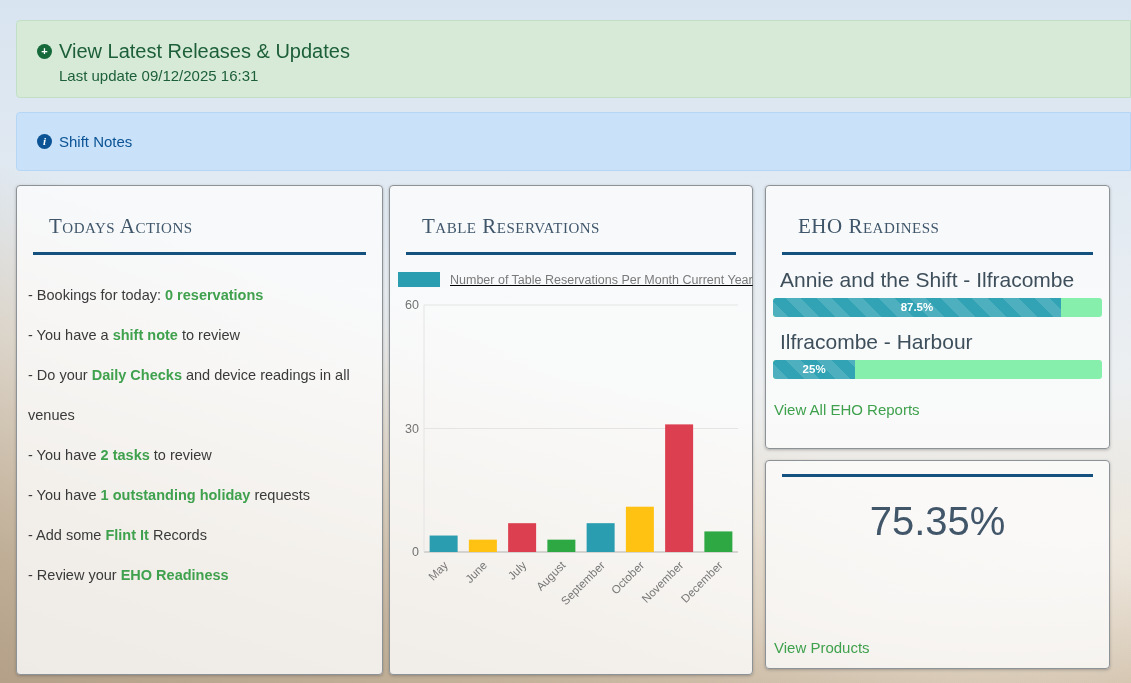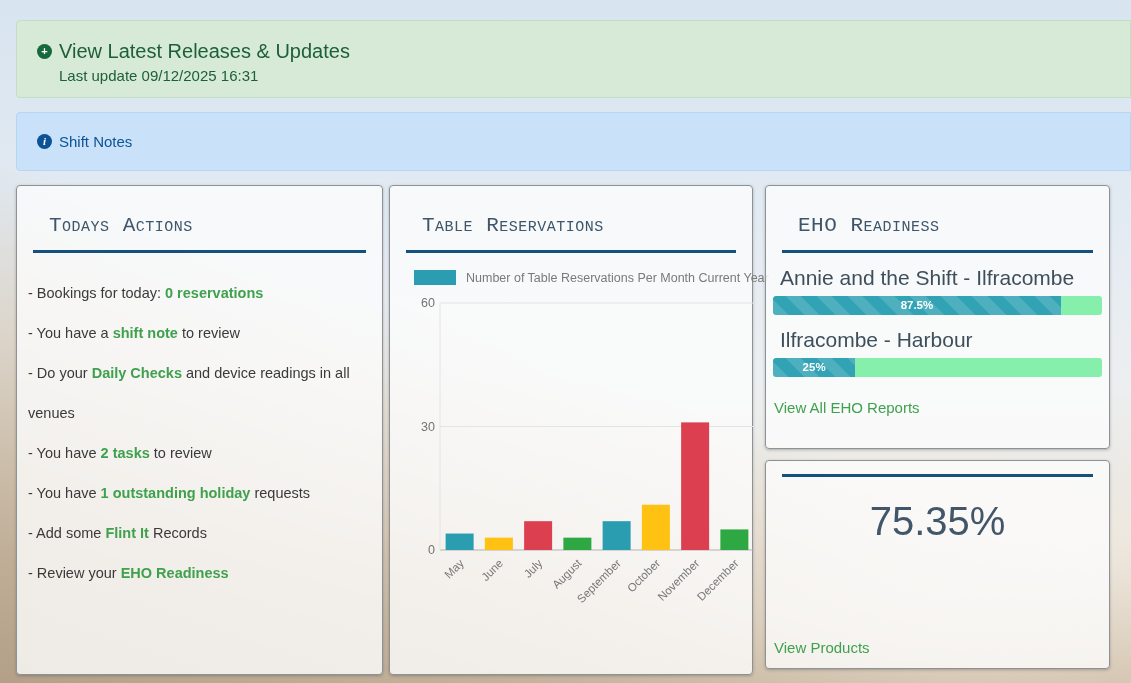--- a/index.html
+++ b/index.html
@@ -38,34 +38,34 @@
     border-radius:4px;
     box-shadow:0 1px 3px rgba(60,60,60,0.35);
   }
   .col1 { width:367px; height:490px; margin-right:6px; }
   .col2 { width:364px; height:490px; margin-right:12px; }
   .col3 { width:345px; }
   .panel-a { height:264px; margin-bottom:11px; }
   .panel-b { height:209px; position:relative; }
 
   .panel-title {
-    font-family:Liberation Mono, monospace;
+    font-family:Liberation Serif, serif;
     font-variant:small-caps;
     font-size:21px; letter-spacing:0.5px;
     color:#3f566a;
     margin:28px 16px 0 32px;
   }
   .title-underline { border-bottom:3px solid #15517e; margin:13px 16px 0 16px; }
 
   
   .actions-list { margin:20px 14px 0 11px; font-size:14.5px; color:#3a3a3a; line-height:40px; }
   .inline-link { color:#3fa14d; font-weight:bold; cursor:pointer; }
 
   
-  .chart-wrap { padding:0 24px; }
+  .chart-wrap { padding:0 8px;text-decoration:underline; }
   .chart-legend { display:flex; align-items:center; gap:10px; margin:17px 0 0 0; }
   .legend-swatch { width:42px; height:15px; background:#2a9db0; flex:0 0 42px; }
   .legend-label { font-size:12.5px; color:#7a7a7a; white-space:nowrap; }
   svg text { font-family:"Liberation Sans", sans-serif; }
 
   
   .venue-name { font-size:21px; color:#3e4f5c; margin:13px 14px 0 14px; white-space:nowrap; }
   .progress-track {
     height:19px; background:#86efac; border-radius:3px; overflow:hidden;
     margin:6px 7px 0 7px;

